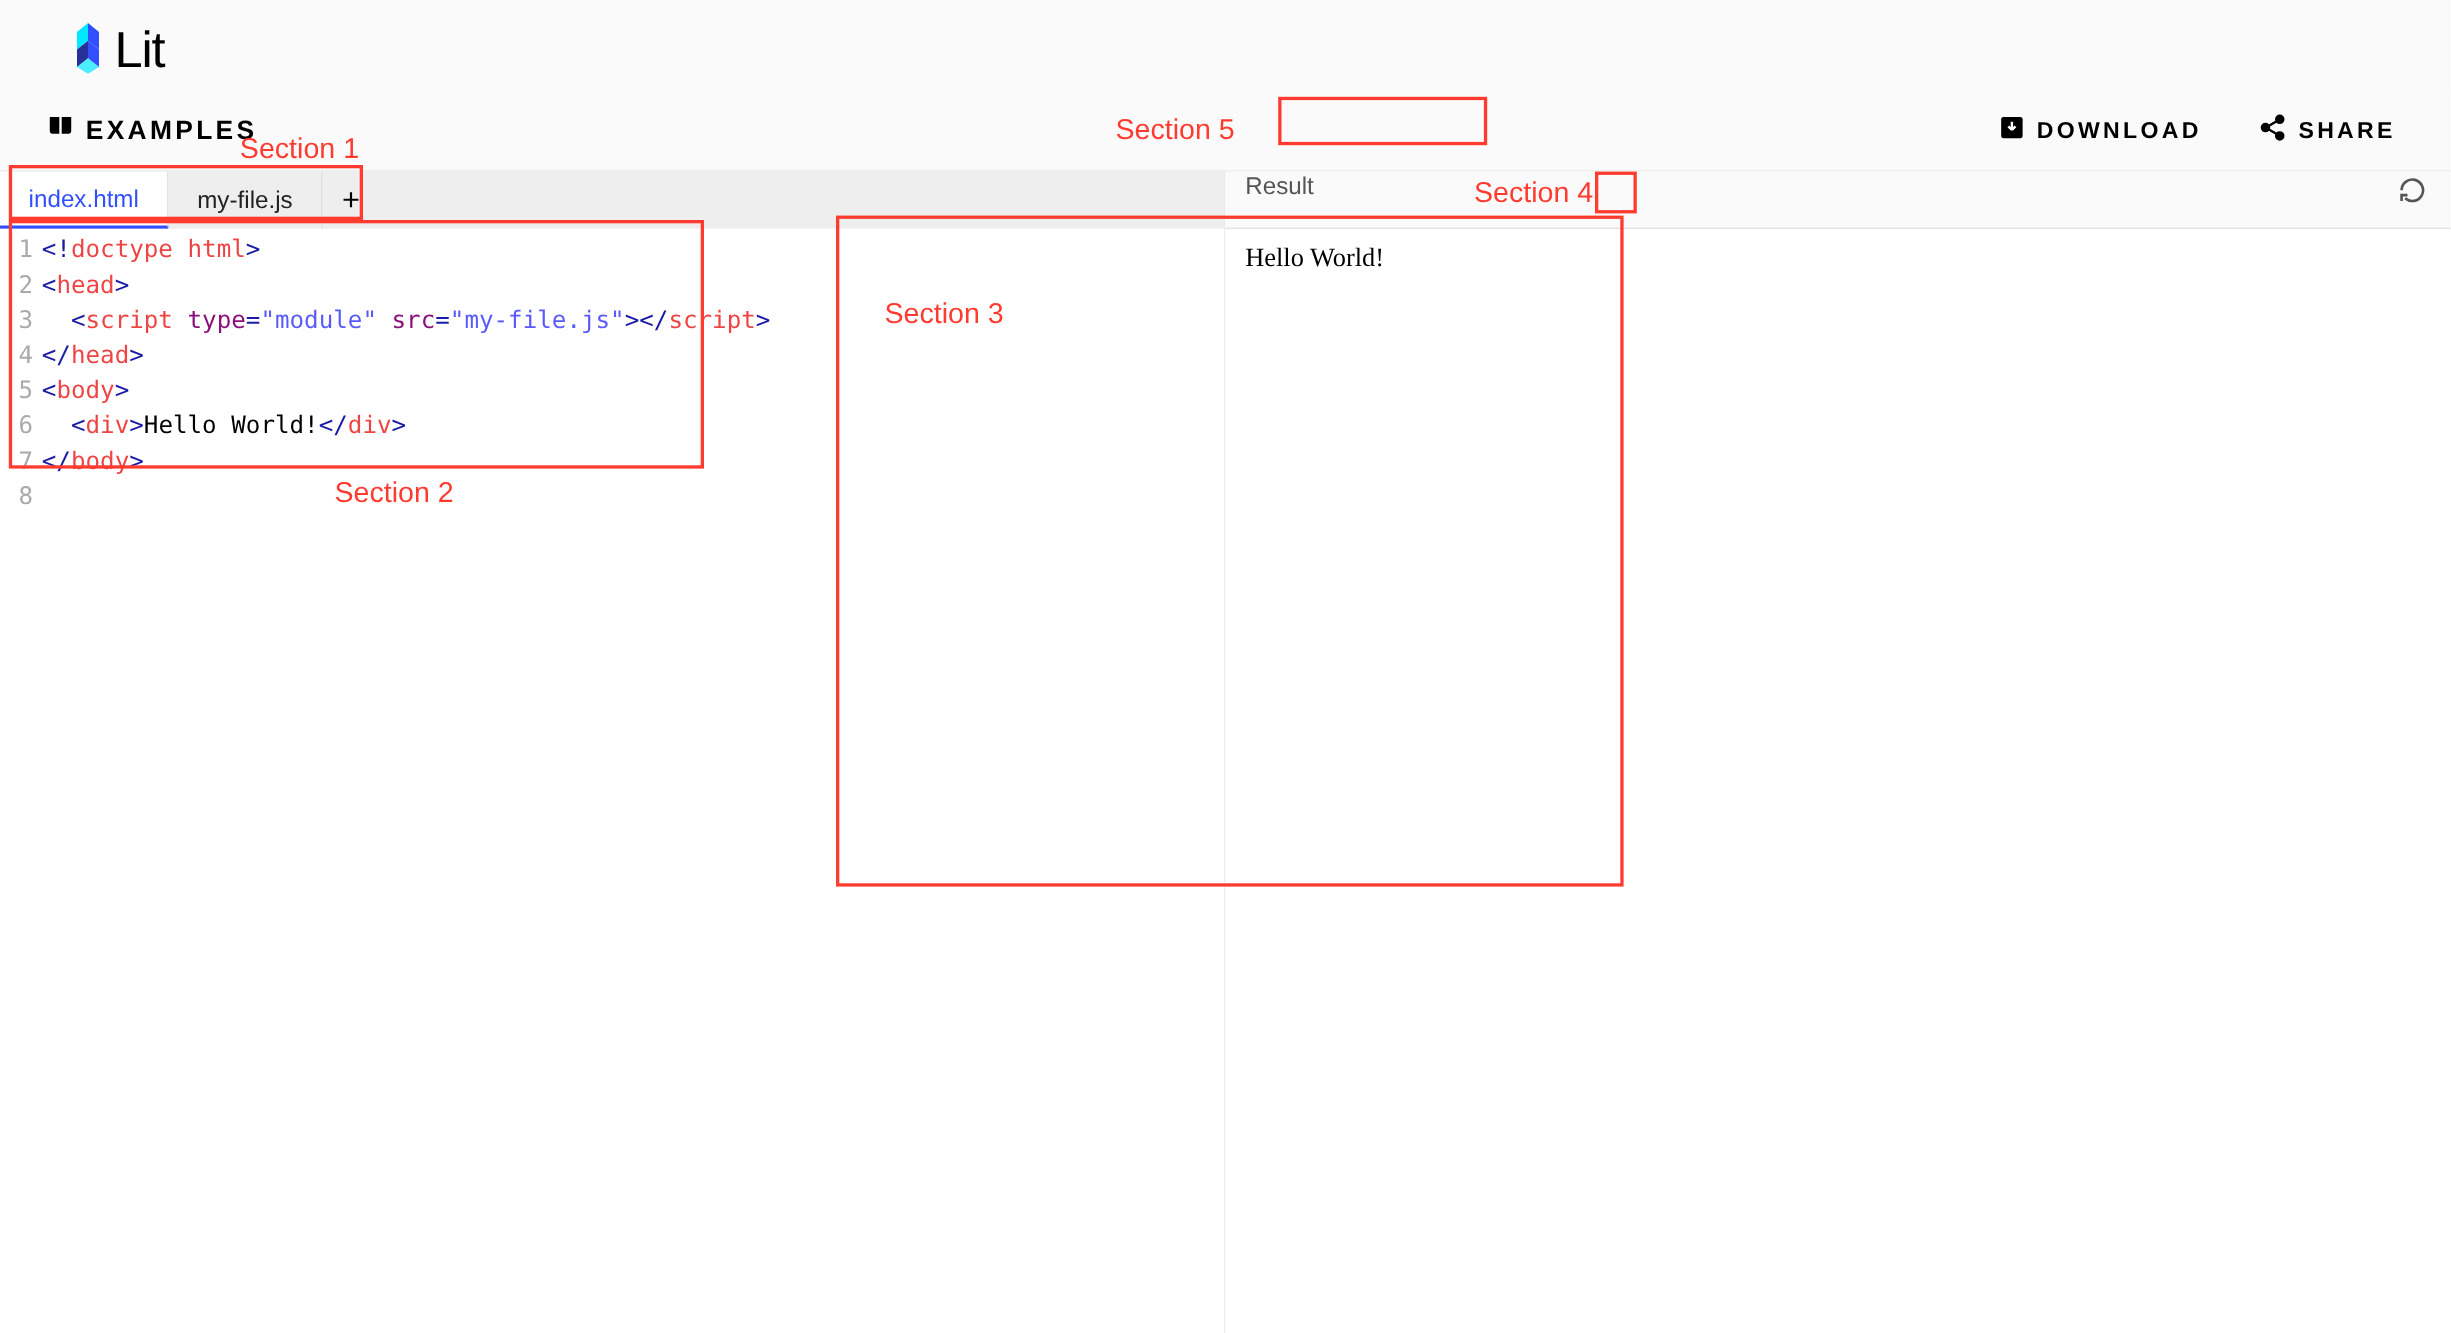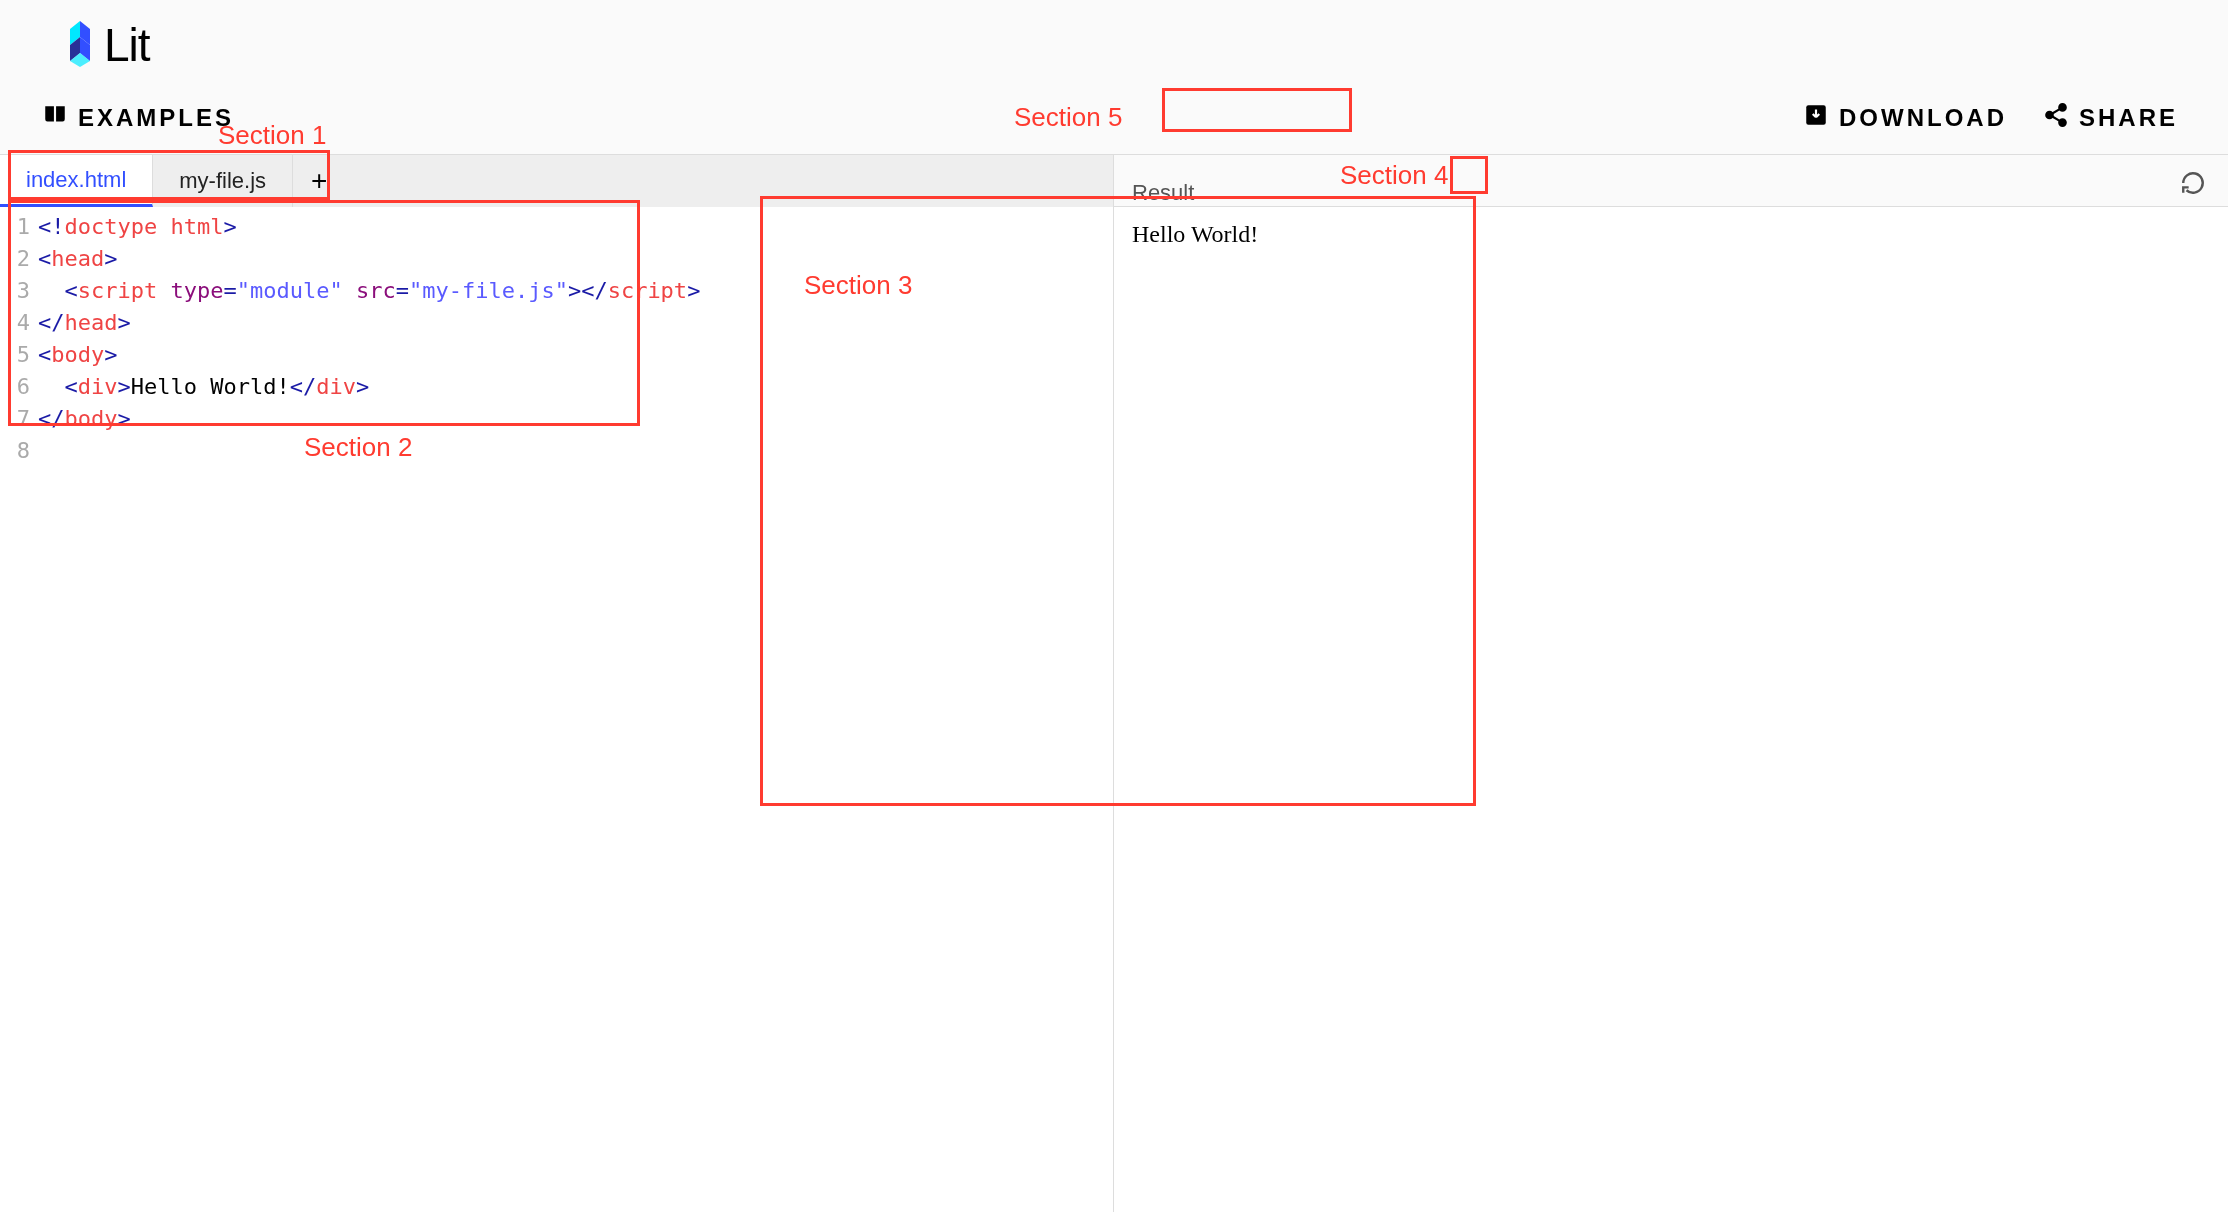--- a/index.html
+++ b/index.html
@@ -19,21 +19,21 @@
   .nav-links .active { color: #324fff; font-weight: 500; }
 
   
   .toolbar {
     display: flex; align-items: center; justify-content: space-between;
     padding: 14px 40px 14px 32px;
     background: #fafafa;
     position: relative;
   }
   .examples { display: flex; align-items: center; gap: 12px; font-size: 24px; font-weight: 600; letter-spacing: 3px; }
-  .toolbar-right { display: flex; align-items: center; gap: 16px; font-size: 24px; font-weight: 600; letter-spacing: 3px; }
+  .toolbar-right { display: flex; align-items: center; gap: 32px; font-size: 21px; font-weight: 600; letter-spacing: 3px; }
   .tool-btn { display: flex; align-items: center; gap: 10px; cursor: pointer; padding: 6px 10px; }
 
   
   .ann-label {
     position: absolute; color: #ff3b30; font-size: 26px; font-family: Arial, sans-serif;
     pointer-events: none; z-index: 50;
   }
   .ann-box {
     position: absolute; border: 3px solid #ff3b30; pointer-events: none; z-index: 40;
   }
@@ -63,21 +63,21 @@
   .code { flex: 1; white-space: pre; }
   .code div { height: 32px; }
   .tok-tag { color: #ef4444; }
   .tok-attr { color: #8b0e7b; }
   .tok-str { color: #5a5aff; }
   .tok-text { color: #000; }
   .tok-punc { color: #1a1aa6; }
 
   
   .result-header {
-    display: flex; align-items: flex-end; justify-content: space-between;
+    display: flex; align-items: flex-start; justify-content: space-between;
     height: 52px; padding: 0 18px; border-bottom: 1px solid #ddd;
     font-size: 22px; color: #555; background: #fafafa;
   }
   .refresh { cursor: pointer; padding: 4px; }
   .result-body { flex: 1; padding: 14px 18px; font-family: "Times New Roman", serif; font-size: 24px; }
 
   
   svg.icon { width: 26px; height: 26px; flex-shrink: 0; }
   svg.icon-lg { width: 48px; height: 48px; }
 </style>

